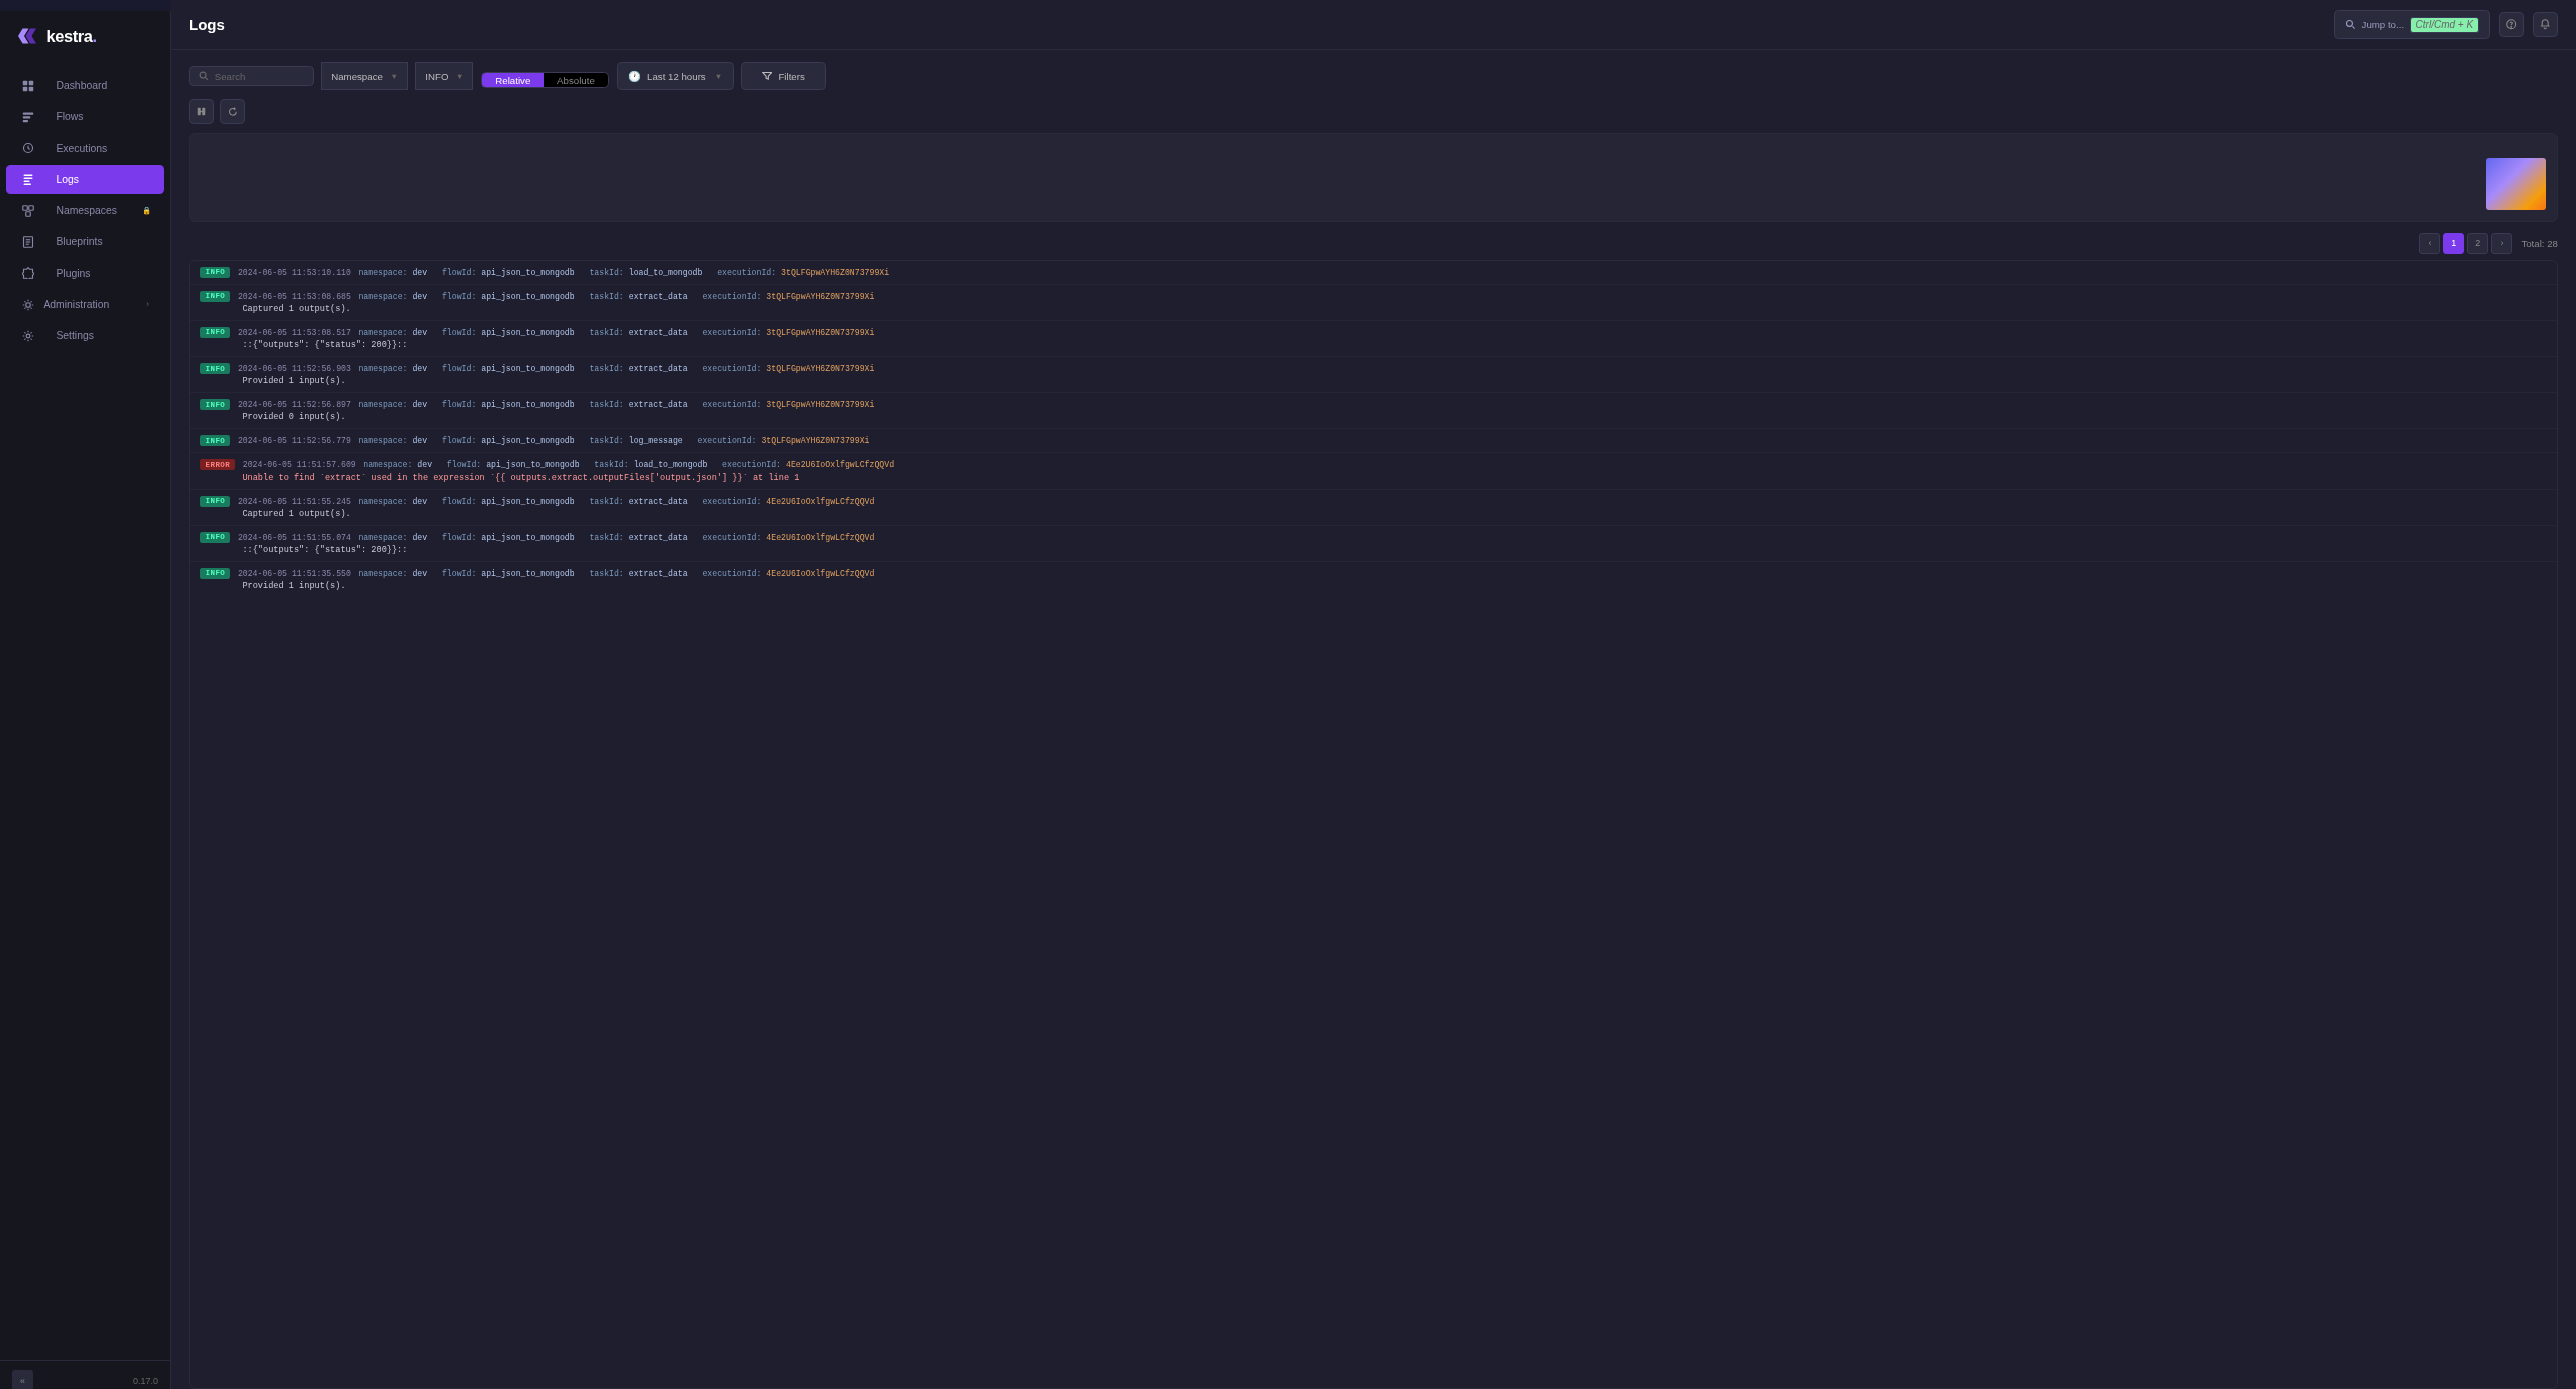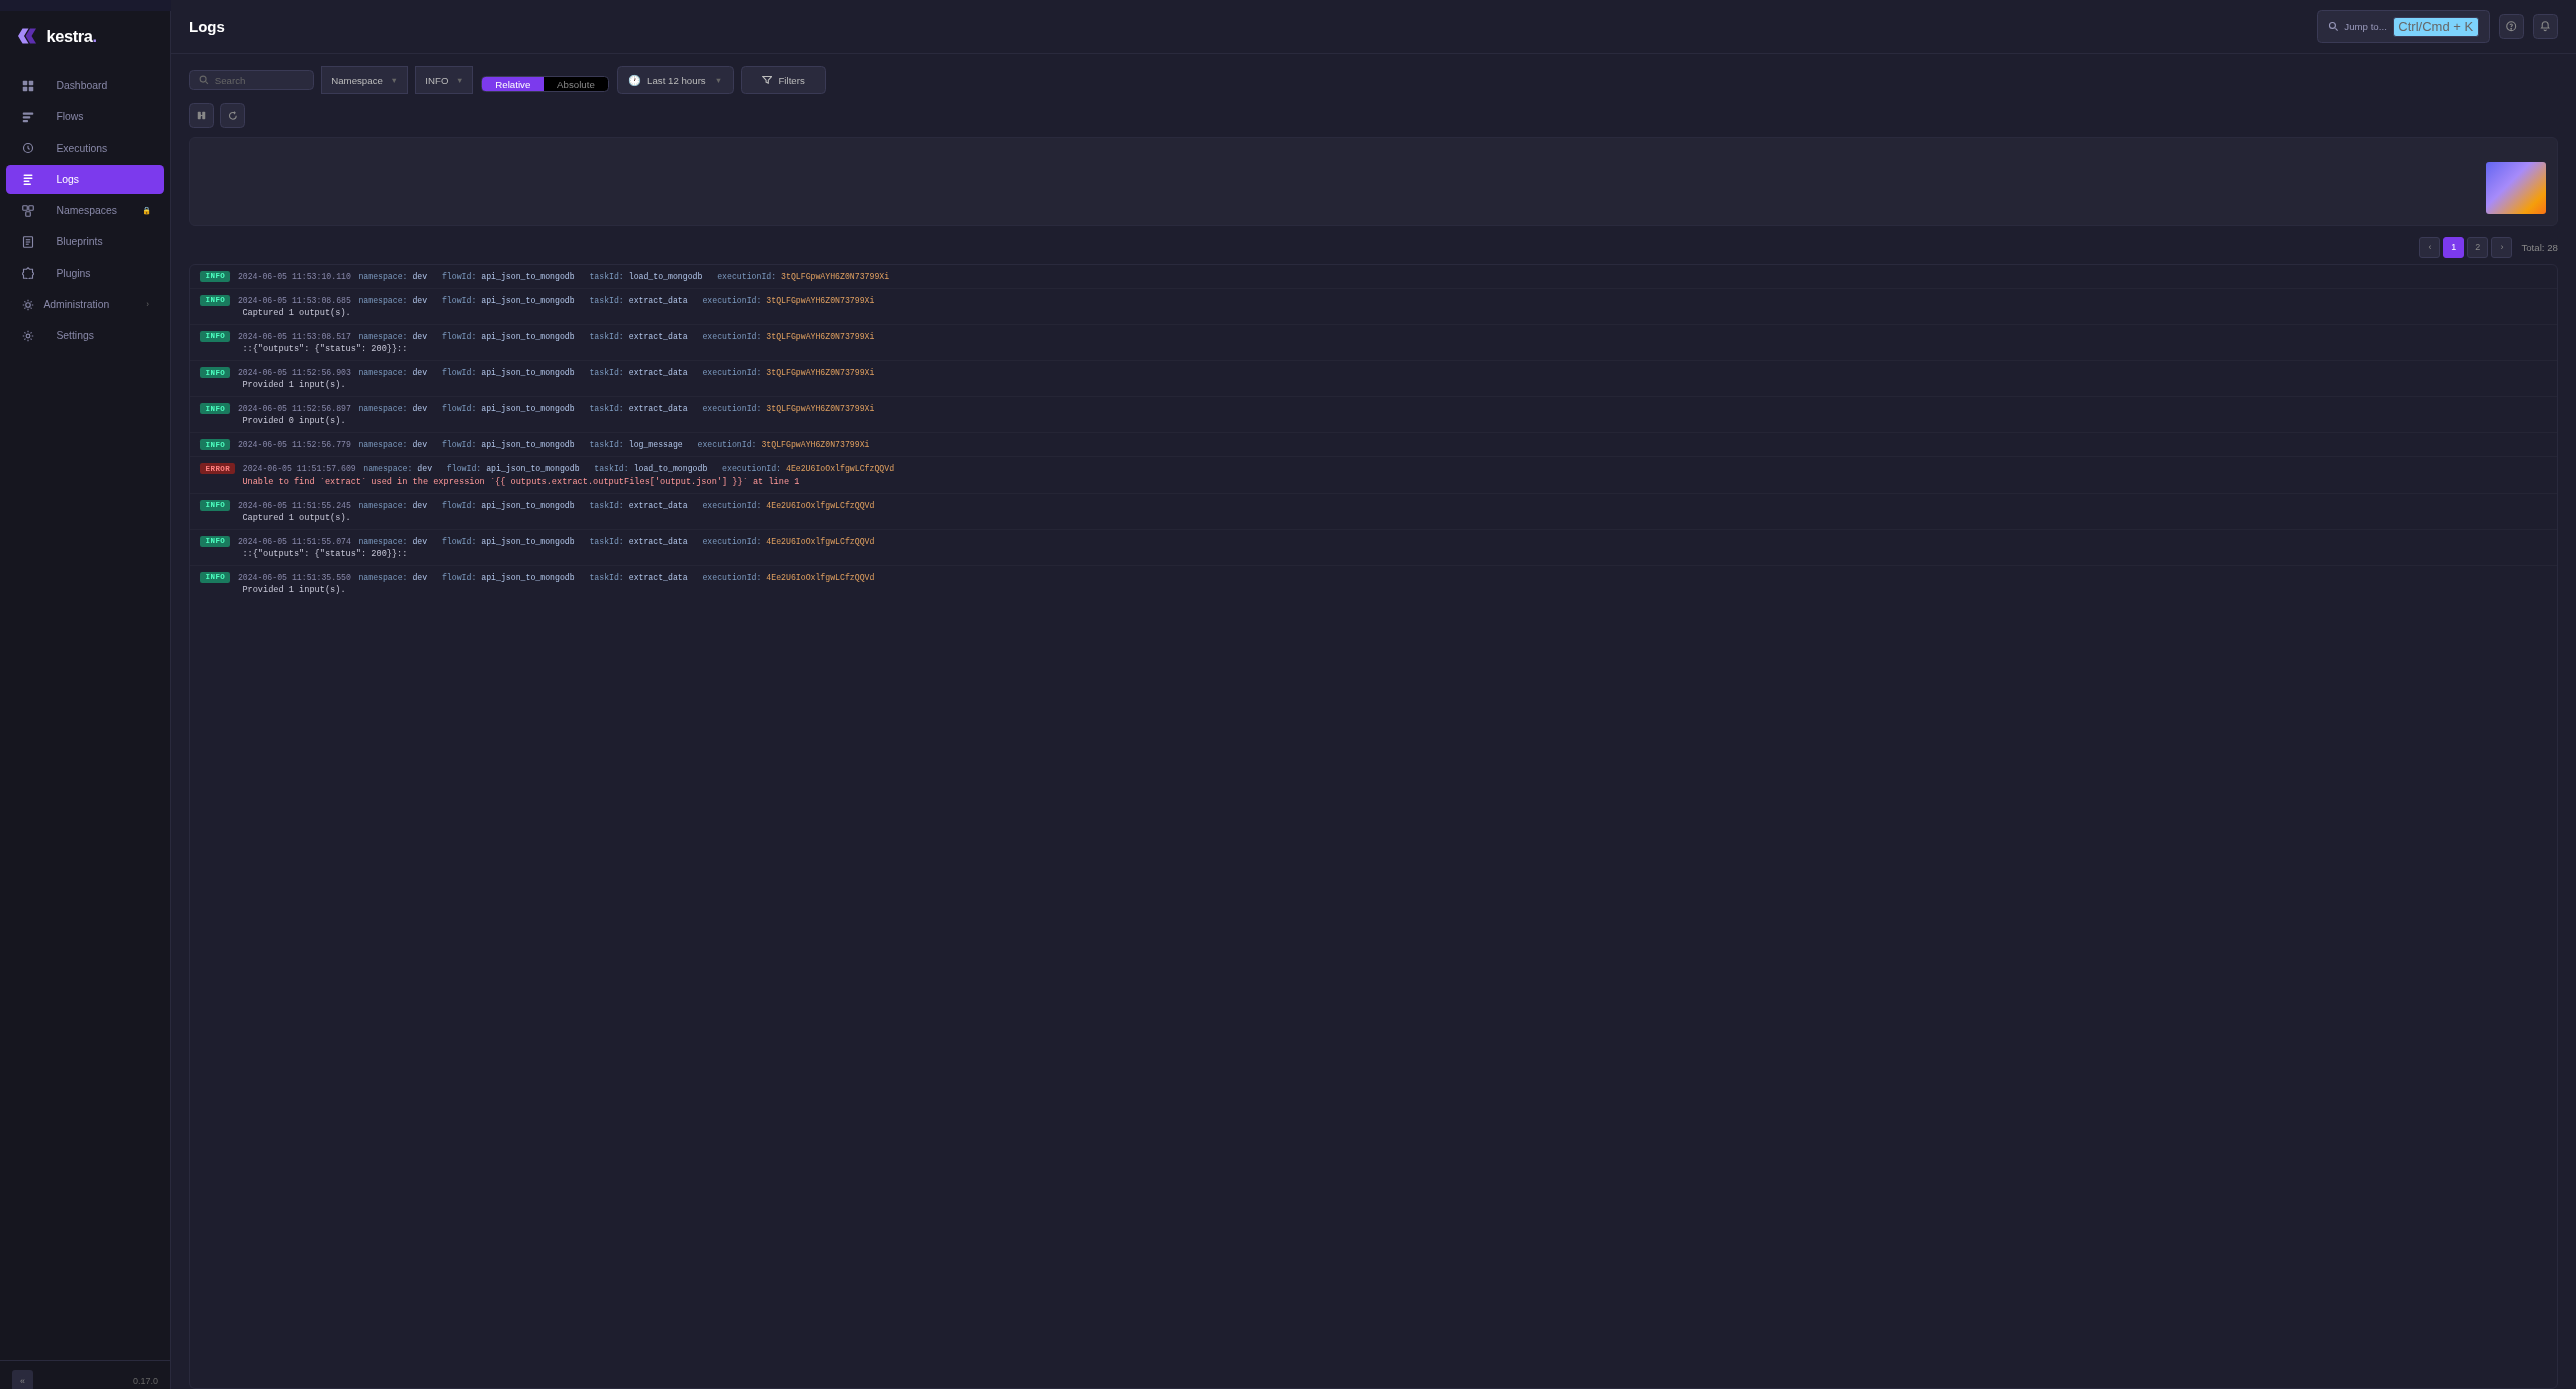--- a/index.html
+++ b/index.html
@@ -142,26 +142,27 @@
       gap: 6px;
       background: #2a2a3d;
       border: 0.7px solid #3a3a55;
       border-radius: 4.5px;
       padding: 5.2px 10.4px;
       color: #9999bb;
       cursor: pointer;
       font-size: 9.7px;
     }
     .jump-to-btn .shortcut {
-      background: #7dd3fc;
+      background: #86efac;
       border: 0.7px solid #3a3a55;
       border-radius: 3px;
       padding: 1.5px 4.5px;
-      font-size: 13px;
+      font-size: 10px;
       color: #666;
+      font-style: italic;
     }
     .icon-btn {
       background: #2a2a3d;
       border: 0.7px solid #3a3a55;
       border-radius: 4.5px;
       width: 25px;
       height: 25px;
       display: flex;
       align-items: center;
       justify-content: center;

